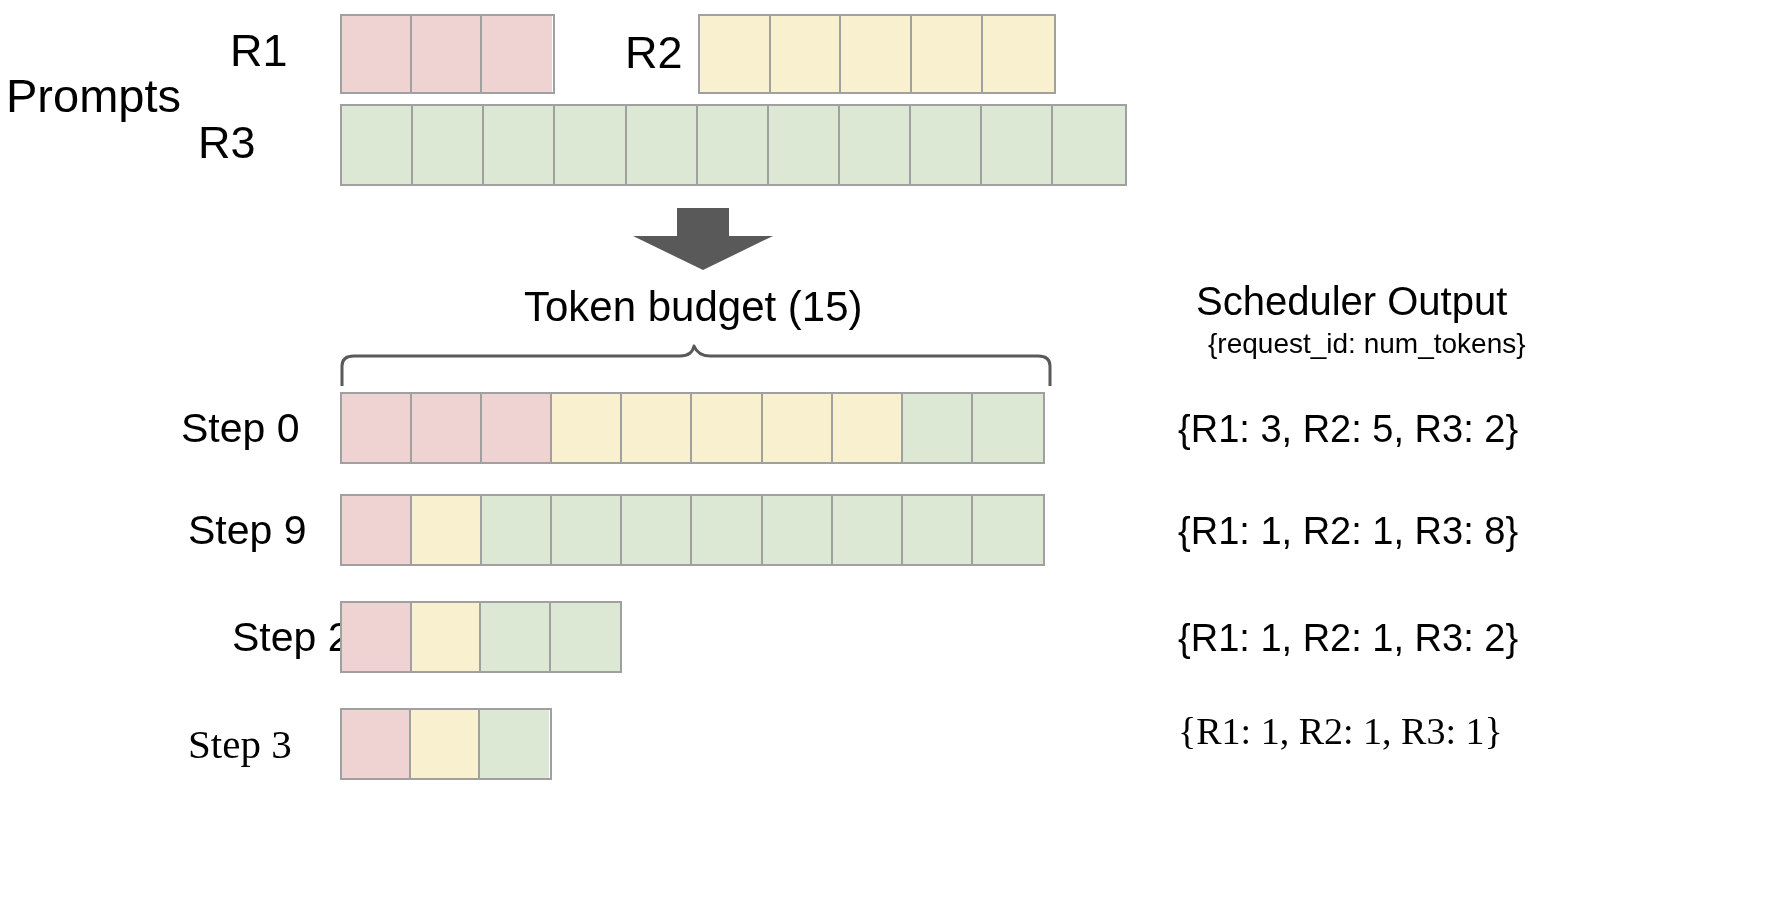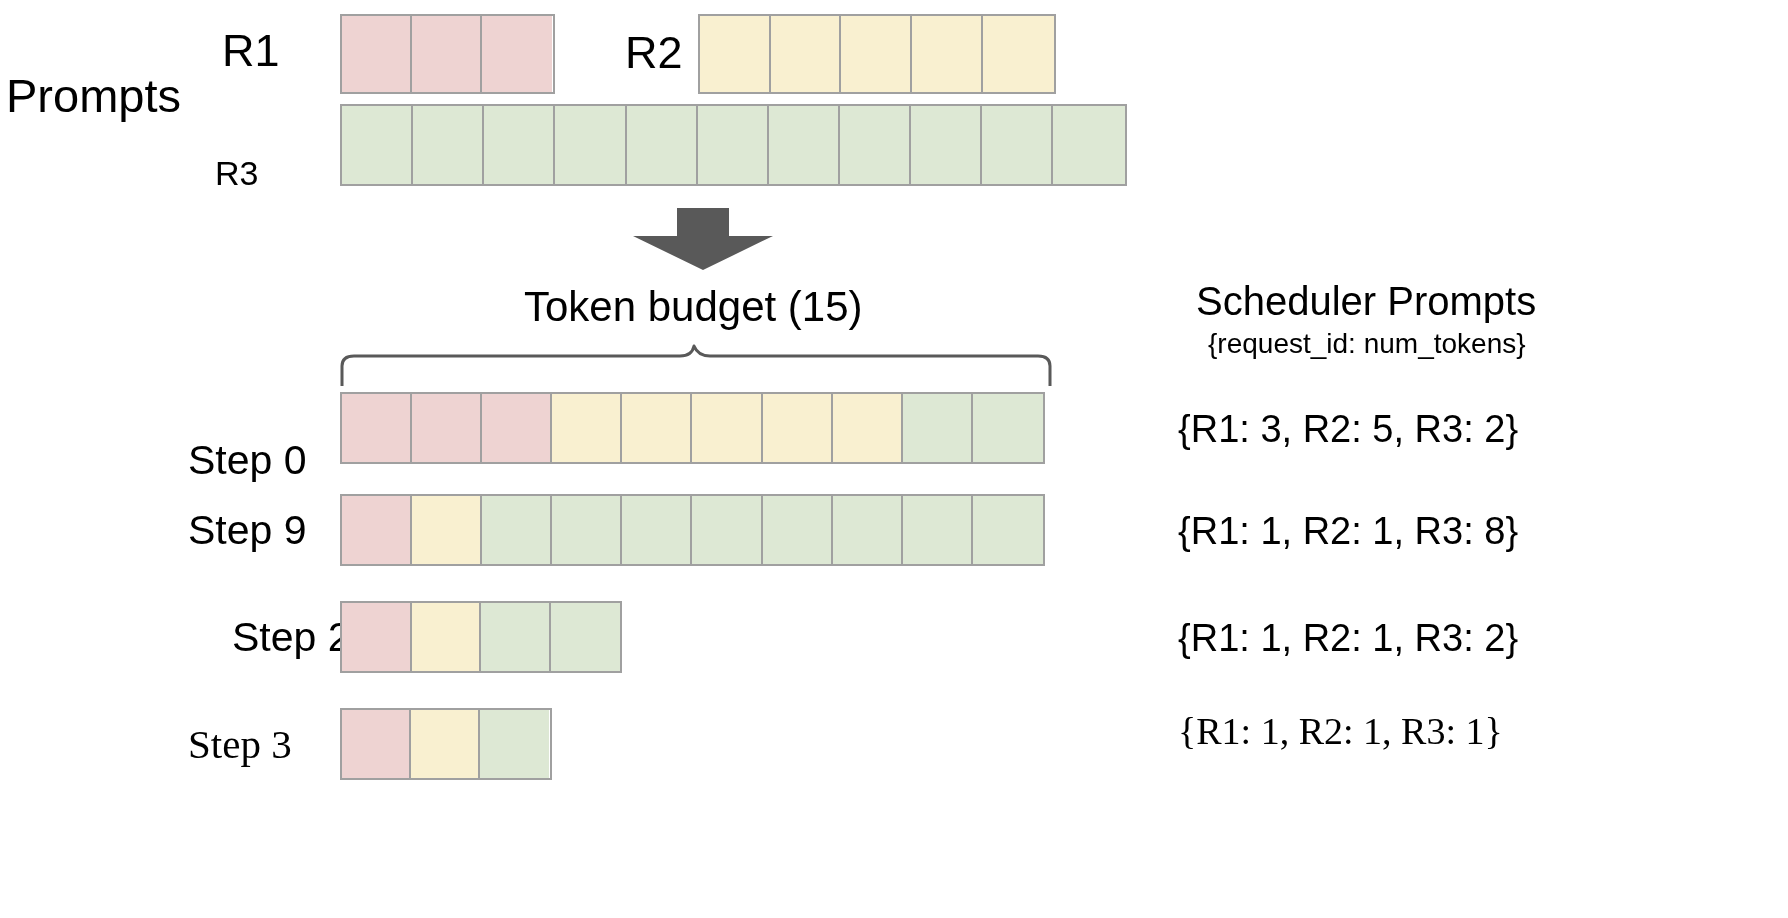--- a/index.html
+++ b/index.html
@@ -25,23 +25,23 @@
     white-space: nowrap;
     line-height: 1;
   }
 
   
   #prompts-label {
     left: 6px;
     top: 72px;
     font-size: 47px;
   }
-  #r1-label { left: 222px; top: 28px; font-size: 45px; }
+  #r1-label { left: 230px; top: 28px; font-size: 45px; }
   #r2-label { left: 625px; top: 30px; font-size: 45px; }
-  #r3-label { left: 215px; top: 120px; font-size: 34px; margin-top: 36px; }
+  #r3-label { left: 198px; top: 120px; font-size: 45px; }
 
   .token-row {
     position: absolute;
     display: flex;
     box-sizing: border-box;
     border: 2px solid #a0a0a0;
     background: #ffffff;
   }
   .token-row .cell {
     box-sizing: border-box;
@@ -75,21 +75,21 @@
   #budget-brace {
     position: absolute;
     left: 340px;
     top: 344px;
     width: 712px;
     height: 42px;
   }
 
   
   .step-label { font-size: 41px; }
-  #step0-label { left: 188px; top: 408px; margin-top: 32px; }
+  #step0-label { left: 181px; top: 408px; }
   #step1-label { left: 188px; top: 510px; }
   #step2-label { left: 188px; top: 617px; margin-left: 44px; }
   #step3-label { left: 188px; top: 724px; font-family: Liberation Serif, serif; }
 
   #row-step0 { left: 340px; top: 392px; height: 72px; }
   #row-step1 { left: 340px; top: 494px; height: 72px; }
   #row-step2 { left: 340px; top: 601px; height: 72px; }
   #row-step3 { left: 340px; top: 708px; height: 72px; }
 
   
@@ -203,21 +203,21 @@
       <div class="cell c-green" style="width: 70.5px;"></div>
     </div>
 
   <div class="lbl step-label" id="step3-label">Step 3</div>
   <div class="token-row" id="row-step3" style="width: 211.5px;">
       <div class="cell c-pink" style="width: 70.5px;"></div>
       <div class="cell c-yellow" style="width: 70.5px;"></div>
       <div class="cell c-green" style="width: 70.5px;"></div>
     </div>
 
-  <div class="lbl" id="sched-title">Scheduler Prompts</div>
+  <div class="lbl" id="sched-title">Scheduler Output</div>
 
   <div class="lbl" id="sched-subtitle">{request_id: num_tokens}</div>
 
   <div class="lbl sched-line" id="sched-0">{R1: 3, R2: 5, R3: 2}</div>
 
   <div class="lbl sched-line" id="sched-1">{R1: 1, R2: 1, R3: 8}</div>
 
   <div class="lbl sched-line" id="sched-2">{R1: 1, R2: 1, R3: 2}</div>
 
   <div class="lbl sched-line" id="sched-3">{R1: 1, R2: 1, R3: 1}</div>

